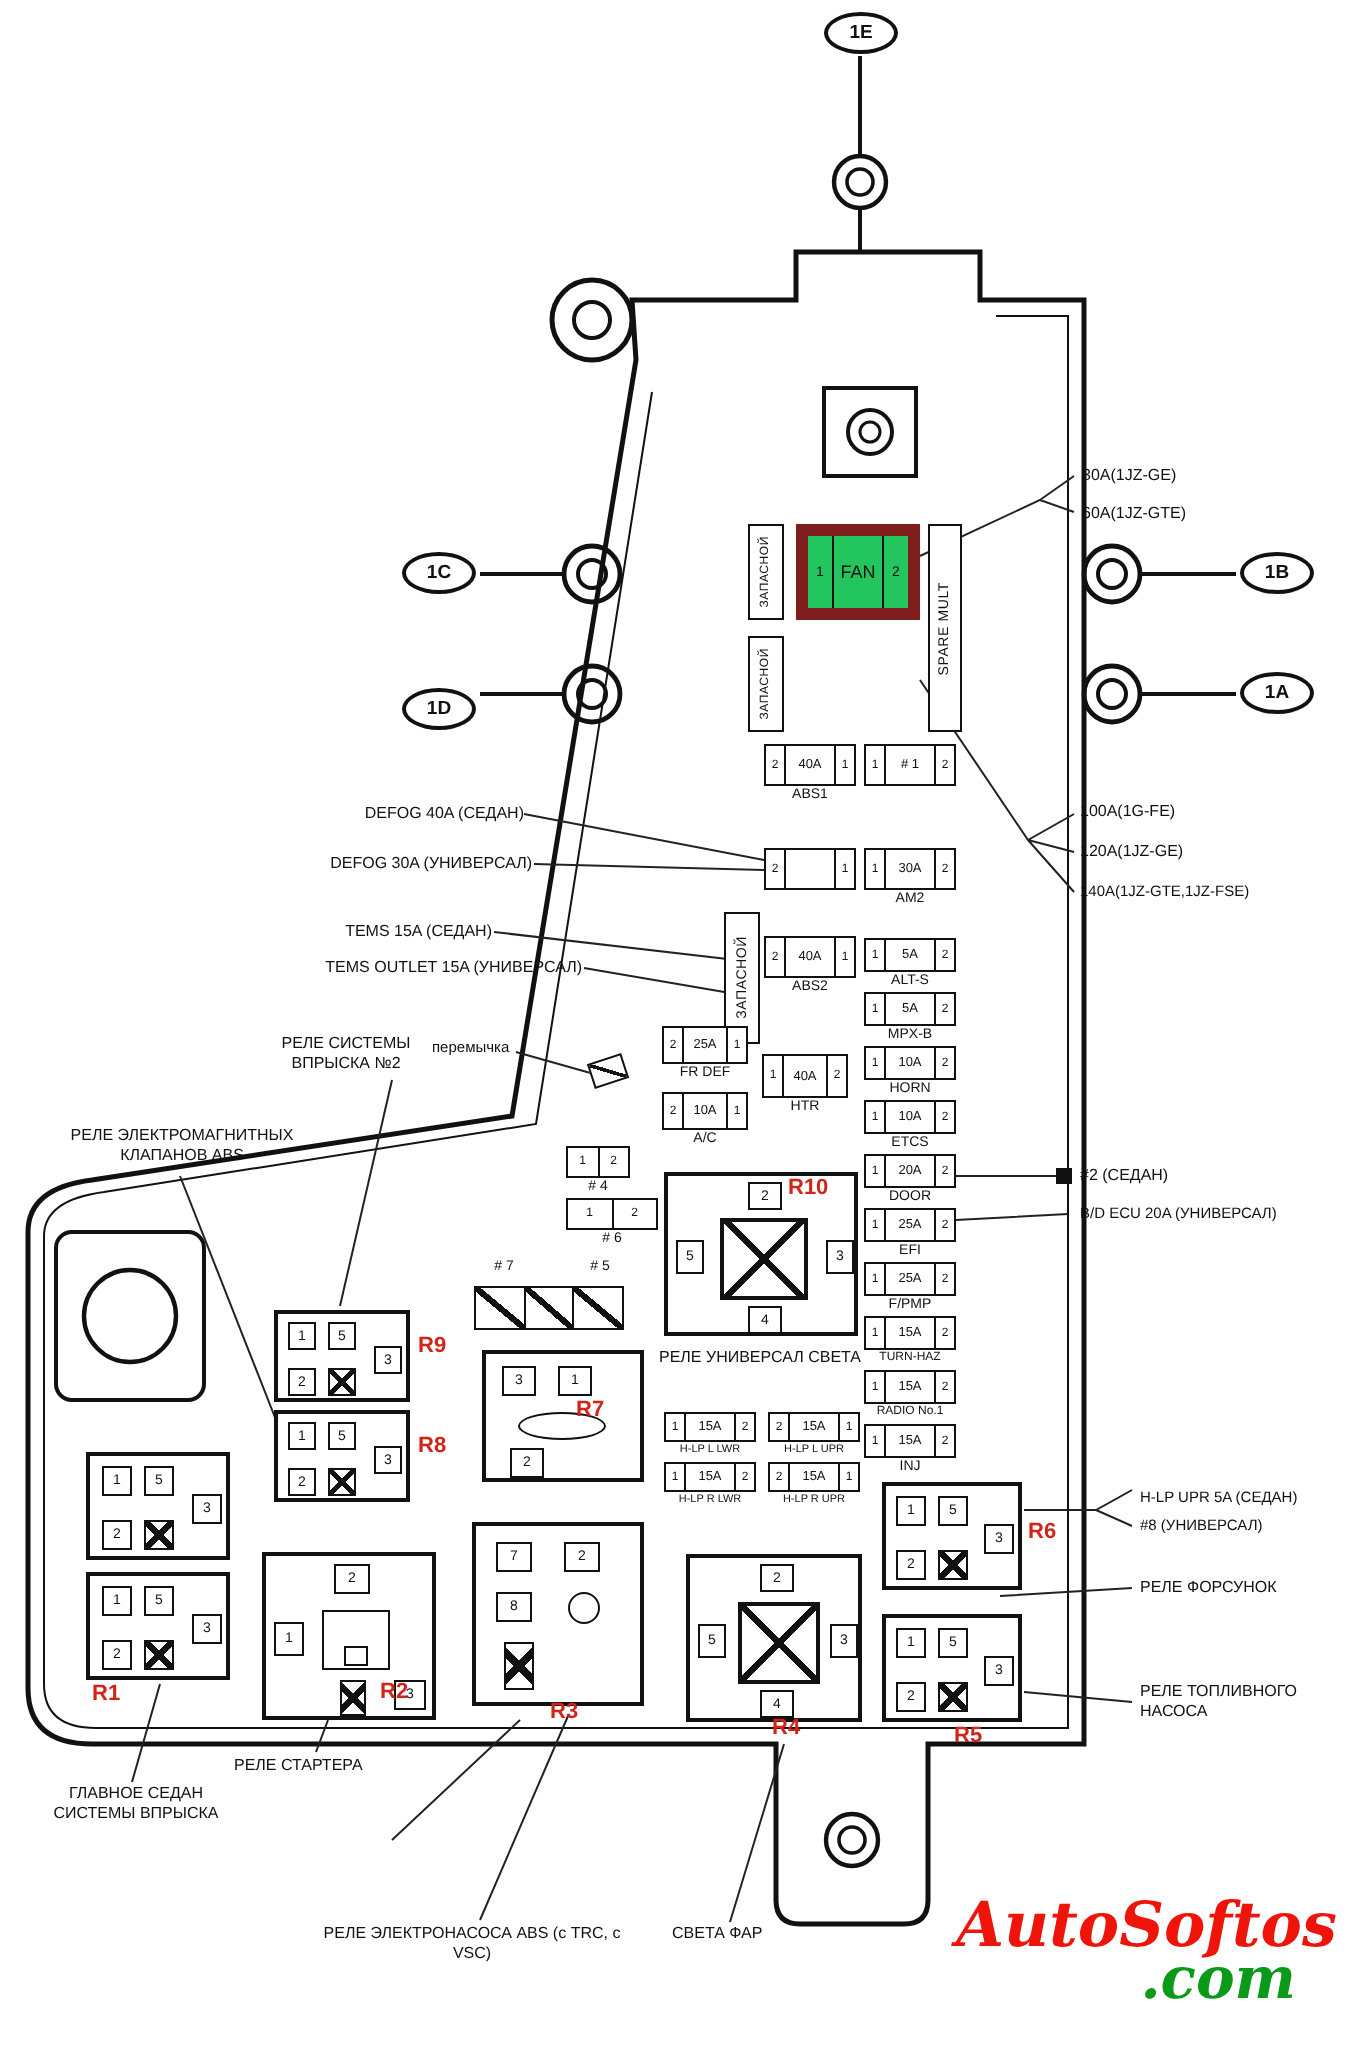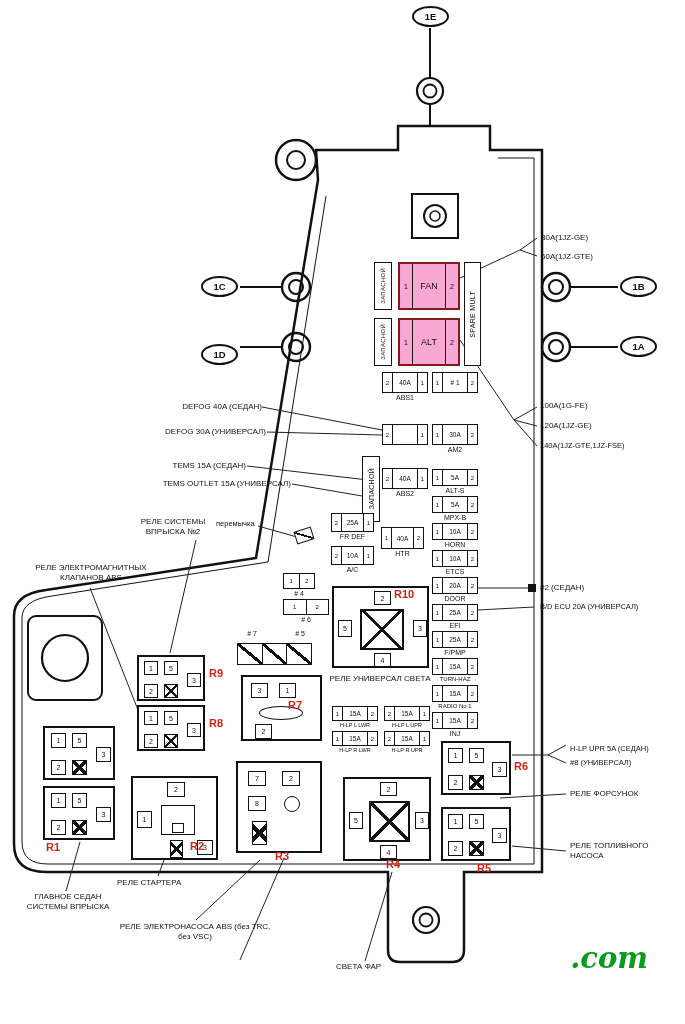--- a/index.html
+++ b/index.html
@@ -2,21 +2,21 @@
 <html><head>
 <meta charset="utf-8">
 <style>
   *{box-sizing:border-box}
   body{margin:0;background:#fff}
   .stage{position:relative;width:685px;height:1024px;background:#fff;font-family:"Liberation Sans",sans-serif;color:#111;overflow:hidden}
   .stage svg{position:absolute;left:0;top:0}
   .term{position:absolute;width:37px;height:21px;border:2px solid #111;border-radius:50%;display:flex;align-items:center;justify-content:center;font-size:9.5px;font-weight:bold;background:#fff}
   .strip{position:absolute;border:1.5px solid #111;background:#fff;display:flex;align-items:center;justify-content:center}
   .strip span{writing-mode:vertical-rl;transform:rotate(180deg);font-size:6px;line-height:1;letter-spacing:.3px;white-space:nowrap}
-  .bigfuse{position:absolute;border:2px solid #7f1d1d;background:#f9a8d4;display:flex}
+  .bigfuse{position:absolute;border:6px solid #7f1d1d;background:#22c55e;display:flex}
   .bigfuse .end{width:13px;border-right:1.5px solid #111;display:flex;align-items:center;justify-content:center;font-size:7px}
   .bigfuse .end:last-child{border-right:0;border-left:1.5px solid #111}
   .bigfuse .mid{flex:1;display:flex;align-items:center;justify-content:center;font-size:9px}
   .fuse{position:absolute;border:1.5px solid #111;background:#fff;display:flex}
   .fuse .end{width:10px;border-right:1px solid #111;display:flex;align-items:center;justify-content:center;font-size:6px}
   .fuse .end:last-child{border-right:0;border-left:1px solid #111}
   .fuse .mid{flex:1;display:flex;align-items:center;justify-content:center;font-size:6.5px;white-space:nowrap}
   .fuse .c2{flex:1;border-right:1px solid #111;display:flex;align-items:center;justify-content:center;font-size:6px}
   .fuse .c2:last-child{border-right:0}
   .fuse .hcell{flex:1;border-right:1px solid #111;background-image:linear-gradient(to top right,transparent 45%,#111 45%,#111 55%,transparent 55%)}
@@ -118,25 +118,20 @@
     </div>
   <div class="strip" style="left:464px;top:262px;width:17px;height:104px">
       <span style="font-size:7px">SPARE MULT</span>
     </div>
 
   <div class="bigfuse" style="left:398px;top:262px;width:62px;height:48px">
     <span class="end">1</span>
       <span class="mid">FAN</span>
       <span class="end">2</span>
   </div>
-  <div class="bigfuse" style="left:398px;top:318px;width:62px;height:48px">
-    <span class="end">1</span>
-      <span class="mid">ALT</span>
-      <span class="end">2</span>
-  </div>
 
   <div class="fuse" style="left:382px;top:372px;width:46px;height:21px">
       <span class="end">2</span>
       <span class="mid">40A</span>
       <span class="end">1</span>
     </div>
   <div class="flabel" style="left:382px;top:394px;width:46px">ABS1</div>
   <div class="fuse" style="left:432px;top:372px;width:46px;height:21px">
       <span class="end">1</span>
       <span class="mid"># 1</span>
@@ -381,32 +376,33 @@
 
   <div class="callout ra" style="left:152px;top:402px;width:110px">DEFOG 40A (СЕДАН)</div>
   <div class="callout ra" style="left:116px;top:427px;width:150px">DEFOG 30A (УНИВЕРСАЛ)</div>
   <div class="callout ra" style="left:140px;top:461px;width:106px">TEMS 15A (СЕДАН)</div>
   <div class="callout ra" style="left:116px;top:479px;width:175px">TEMS OUTLET 15A (УНИВЕРСАЛ)</div>
   <div class="callout ctr" style="left:131px;top:517px;width:84px">РЕЛЕ СИСТЕМЫ ВПРЫСКА №2</div>
   <div class="callout s75" style="left:216px;top:519px;width:48px">перемычка</div>
   <div class="callout ctr" style="left:20px;top:563px;width:142px">РЕЛЕ ЭЛЕКТРОМАГНИТНЫХ КЛАПАНОВ ABS</div>
   <div class="callout ctr" style="left:18px;top:892px;width:100px">ГЛАВНОЕ СЕДАН СИСТЕМЫ ВПРЫСКА</div>
   <div class="callout" style="left:117px;top:878px;width:92px">РЕЛЕ СТАРТЕРА</div>
-  <div class="callout ctr" style="left:115px;top:922px;width:160px">РЕЛЕ ЭЛЕКТРОНАСОСА ABS (без TRC, без VSC)</div>
+  <div class="callout ctr" style="left:152px;top:962px;width:168px">РЕЛЕ ЭЛЕКТРОНАСОСА ABS (с TRC, с VSC)</div>
   <div class="callout" style="left:336px;top:962px;width:64px">СВЕТА ФАР</div>
 
   <div class="callout" style="left:541px;top:233px;width:110px">30A(1JZ-GE)</div>
   <div class="callout" style="left:541px;top:252px;width:110px">60A(1JZ-GTE)</div>
   <div class="callout" style="left:540px;top:401px;width:110px">100A(1G-FE)</div>
   <div class="callout" style="left:540px;top:421px;width:110px">120A(1JZ-GE)</div>
   <div class="callout s75" style="left:540px;top:441px;width:144px">140A(1JZ-GTE,1JZ-FSE)</div>
   <div class="callout" style="left:540px;top:583px;width:100px">#2 (СЕДАН)</div>
   <div class="callout s75" style="left:540px;top:602px;width:129px">B/D ECU 20A (УНИВЕРСАЛ)</div>
   <div class="callout s75" style="left:570px;top:744px;width:112px">H-LP UPR 5A (СЕДАН)</div>
   <div class="callout s75" style="left:570px;top:758px;width:112px">#8 (УНИВЕРСАЛ)</div>
   <div class="callout" style="left:570px;top:789px;width:110px">РЕЛЕ ФОРСУНОК</div>
   <div class="callout" style="left:570px;top:841px;width:110px">РЕЛЕ ТОПЛИВНОГО НАСОСА</div>
 
   <div class="wm">
+    <div class="n">AutoSoftos</div>
     <div class="t">.com</div>
   </div>
 
 </div>
 
 </body></html>

